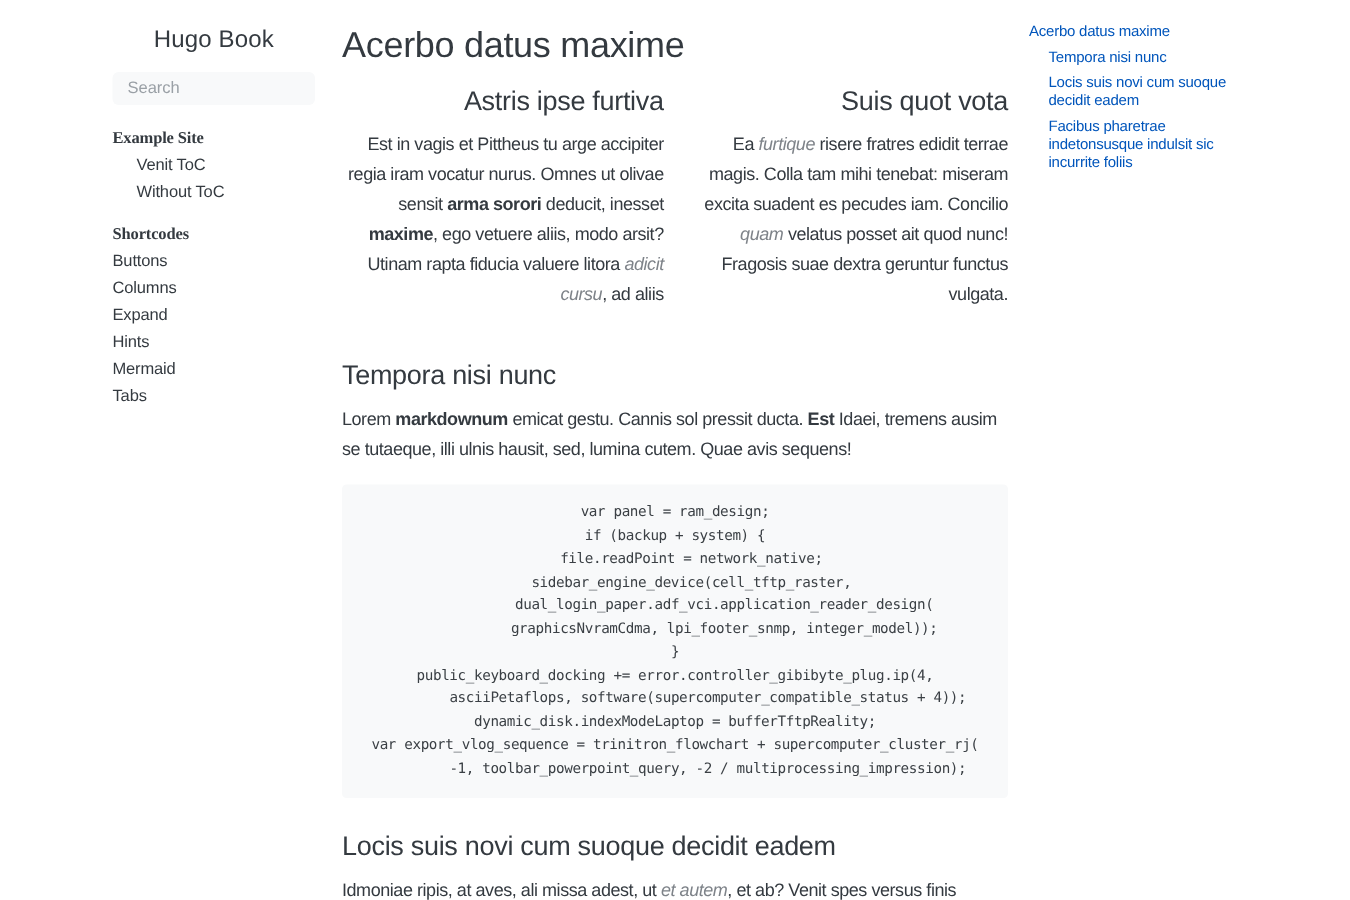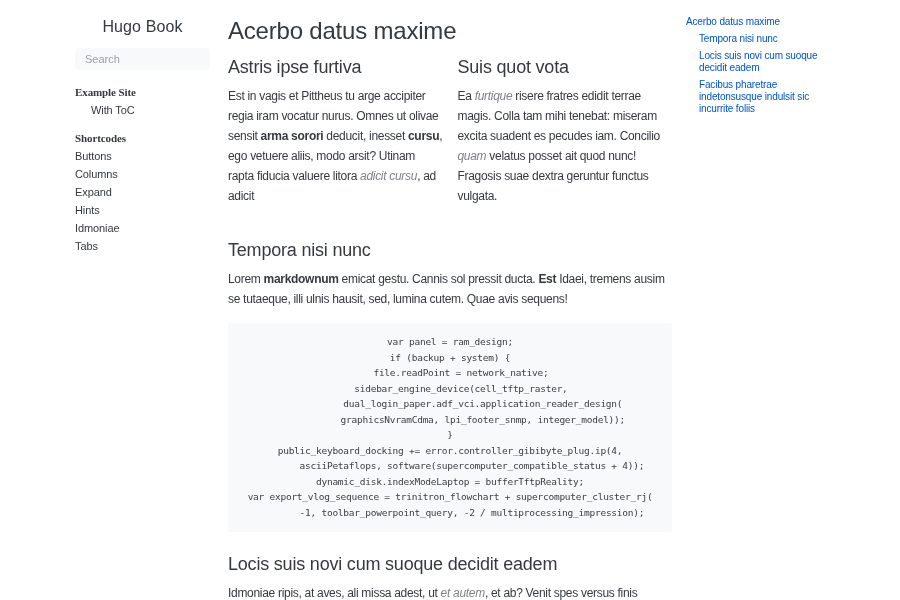--- a/index.html
+++ b/index.html
@@ -69,21 +69,21 @@
     font-weight: 400;
     letter-spacing: -0.2px;
     line-height: 24px;
     margin-bottom: 7px;
   }
   .cols {
     display: flex;
     gap: 15px;
     margin-bottom: 21px;
   }
-  .col { flex: 1 1 0; min-width: 0; }
+  .col { flex: 1 1 0; min-width: 0; text-align: right; }
   p.body-p {
     font-size: 12px;
     letter-spacing: -0.3px;
     line-height: 20px;
     margin-bottom: 11px;
   }
   .seg-bold { font-weight: 700; }
   .seg-italic { font-style: italic; color: var(--muted, #7e8389); }
 
   pre.code {
@@ -119,38 +119,39 @@
   .toc-item.indent1 { padding-left: 13px; }
 </style>
 </head>
 <body>
 
 <aside class="sidebar">
   <div class="brand">Hugo Book</div>
   <input class="search" type="text" placeholder="Search" style="">
   <nav id="sidebar-nav">
       <div class="nav-item section">Example Site</div>
-      <div class="nav-item  indent1">With ToC</div>
+      <div class="nav-item  indent1">Venit ToC</div>
+      <div class="nav-item  indent1">Without ToC</div>
       <div class="nav-item section gap">Shortcodes</div>
       <div class="nav-item ">Buttons</div>
       <div class="nav-item ">Columns</div>
       <div class="nav-item ">Expand</div>
       <div class="nav-item ">Hints</div>
-      <div class="nav-item ">Idmoniae</div>
+      <div class="nav-item ">Mermaid</div>
       <div class="nav-item ">Tabs</div>
     </nav>
 </aside>
 
 <main class="main">
   <h1 class="page-title">Acerbo datus maxime</h1>
 
   <div class="cols">
     <section class="col">
       <h2 class="sec">Astris ipse furtiva</h2>
-      <p class="body-p"><span>Est in vagis et Pittheus tu arge accipiter regia iram vocatur nurus. Omnes ut olivae sensit </span><span class="seg-bold">arma sorori</span><span> deducit, inesset </span><span class="seg-bold">cursu</span><span>, ego vetuere aliis, modo arsit? Utinam rapta fiducia valuere litora </span><span class="seg-italic">adicit cursu</span><span>, ad adicit</span></p>
+      <p class="body-p"><span>Est in vagis et Pittheus tu arge accipiter regia iram vocatur nurus. Omnes ut olivae sensit </span><span class="seg-bold">arma sorori</span><span> deducit, inesset </span><span class="seg-bold">maxime</span><span>, ego vetuere aliis, modo arsit? Utinam rapta fiducia valuere litora </span><span class="seg-italic">adicit cursu</span><span>, ad aliis</span></p>
     </section>
     <section class="col">
       <h2 class="sec">Suis quot vota</h2>
       <p class="body-p"><span>Ea </span><span class="seg-italic">furtique</span><span> risere fratres edidit terrae magis. Colla tam mihi tenebat: miseram excita suadent es pecudes iam. Concilio </span><span class="seg-italic">quam</span><span> velatus posset ait quod nunc! Fragosis suae dextra geruntur functus vulgata.</span></p>
     </section>
   </div>
 
   <h2 class="sec">Tempora nisi nunc</h2>
   <p class="body-p"><span>Lorem </span><span class="seg-bold">markdownum</span><span> emicat gestu. Cannis sol pressit ducta. </span><span class="seg-bold">Est</span><span> Idaei, tremens ausim se tutaeque, illi ulnis hausit, sed, lumina cutem. Quae avis sequens!</span></p>
 

